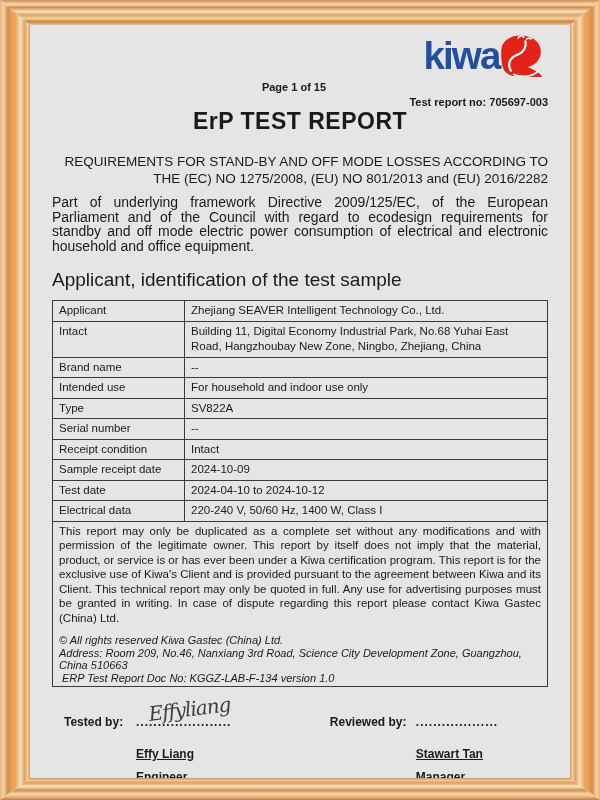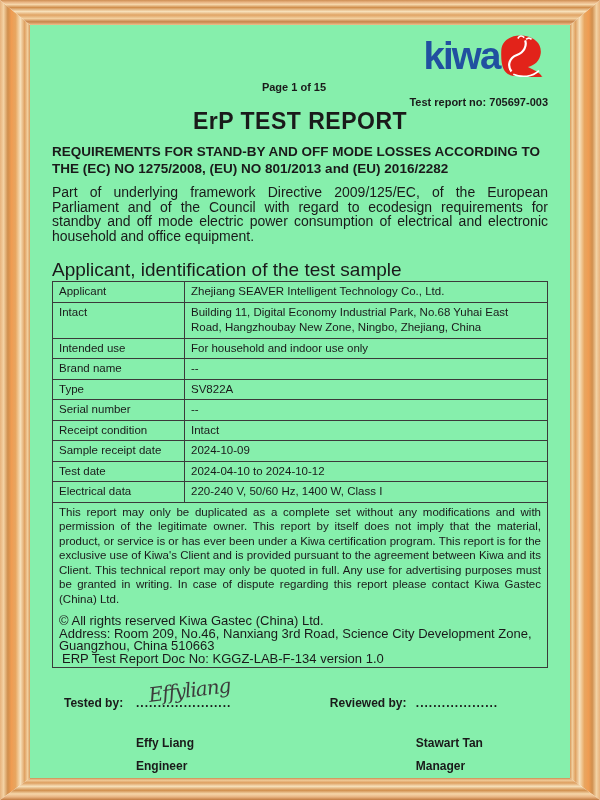--- a/index.html
+++ b/index.html
@@ -29,66 +29,66 @@
   }
   .f-right {
     right: 0;
     background: linear-gradient(270deg,#e7b27c 0%,#f3d2a4 12%,#d08f4e 26%,#ef9c52 38%,#e8a660 52%,#f7e0ba 68%,#dfa263 82%,#f2cf9e 92%,#d79a5d 100%);
     clip-path: polygon(0 25px, 100% 0, 100% 100%, 0 calc(100% - 22px));
   }
 
   
   .content {
     position: absolute; left: 30px; right: 30px; top: 25px; bottom: 22px;
-    background: #86efac; padding: 5px 22px 0 22px; overflow: hidden; z-index: 1;
+    background: #e5e5e5; padding: 5px 22px 0 22px; overflow: hidden; z-index: 1;
   }
 
   .logo-row { display: flex; justify-content: flex-end; height: 44px; margin-top: 3px; margin-right: 2px; }
   .kiwa-logo { width: 126px; height: 44px; }
   .kiwa-blue { fill: #2150a0; }
   .kiwa-red { fill: #e2231a; }
 
   .meta-row { position: relative; height: 14px; margin-top: 4px; font-size: 11px; font-weight: bold; }
   .page-label { position: absolute; left: 0; right: 12px; text-align: center; }
   .report-no { position: absolute; right: 0; top: 15px; }
 
   .title { margin-top: 13px; text-align: center; font-size: 23px; font-weight: bold; letter-spacing: 0.5px; }
 
-  .req-heading { margin-top: 8px; font-size: 13.5px; font-weight: bold; line-height: 17px; }
+  .req-heading { margin-top: 18px; font-size: 13.5px; font-weight: normal; line-height: 17px; text-align: right; }
 
   .intro { margin-top: 8px; font-size: 14px; line-height: 14.5px; text-align: justify; }
 
   .section-heading { margin-top: 16px; font-size: 19px; font-weight: normal; }
 
-  table.sample { border-collapse: collapse; width: 100%; font-size: 11.5px; }
+  table.sample { border-collapse: collapse; width: 100%; margin-top: 9px; font-size: 11.5px; }
   table.sample td { border: 1px solid #3a3a3a; padding: 2px 6px; vertical-align: top; line-height: 15.5px; }
   table.sample { border: 1.5px solid #3a3a3a; }
   td.lbl { width: 132px; }
   tr.single td { height: 20px; }
   td.notice-cell { padding: 3px 6px 4px 6px; }
   .notice-text { font-size: 11.5px; line-height: 14.5px; text-align: justify; }
-  .copyright { margin-top: 9px; font-size: 13px; line-height: 12.5px; }
+  .copyright { margin-top: 9px; font-size: 11px; line-height: 12.5px; font-style: italic; }
   .copyright .l3 { padding-left: 3px; }
 
   
   .sig-area { display: flex; margin-top: 24px; font-size: 12px; font-weight: bold; }
   .sig-col { position: relative; }
   .sig-col.left { width: 54%; padding-left: 12px; }
   .sig-col.right { width: 46%; padding-left: 10px; }
   .sig-line { display: flex; align-items: flex-end; height: 18px; }
   .sig-label { width: 72px; }
   .sig-label.wide { width: 86px; }
   .sig-dots { position: relative; letter-spacing: 1px; }
   .signature-script {
     position: absolute; left: 14px; bottom: 3px;
     font-family: "DejaVu Serif", serif; font-style: italic; font-weight: normal;
     font-size: 20px; color: #3c3c3c; transform: rotate(-7deg); transform-origin: left bottom;
     letter-spacing: -1px; white-space: nowrap;
   }
-  .sig-name { margin-top: 24px; padding-left: 72px; line-height: 18px; }
+  .sig-name { margin-top: 16px; padding-left: 72px; line-height: 18px; text-decoration: underline; }
   .sig-role { margin-top: 5px; padding-left: 72px; line-height: 18px; }
   .sig-name.r, .sig-role.r { padding-left: 86px; }
 </style>
 </head>
 <body>
 
 <div class="page">
   <div class="frame f-left"></div>
   <div class="frame f-right"></div>
   <div class="frame f-top"></div>
@@ -127,26 +127,26 @@
       <tbody>
         <tr class="single">
             <td class="lbl">Applicant</td>
             <td>Zhejiang SEAVER Intelligent Technology Co., Ltd.</td>
           </tr>
         <tr>
             <td class="lbl">Intact</td>
             <td>Building 11, Digital Economy Industrial Park, No.68 Yuhai East Road, Hangzhoubay New Zone, Ningbo, Zhejiang, China</td>
           </tr>
         <tr class="single">
+            <td class="lbl">Brand name</td>
+            <td>--</td>
+          </tr>
+        <tr class="single">
             <td class="lbl">Intended use</td>
             <td>For household and indoor use only</td>
-          </tr>
-        <tr class="single">
-            <td class="lbl">Brand name</td>
-            <td>--</td>
           </tr>
         <tr class="single">
             <td class="lbl">Type</td>
             <td>SV822A</td>
           </tr>
         <tr class="single">
             <td class="lbl">Serial number</td>
             <td>--</td>
           </tr>
         <tr class="single">

